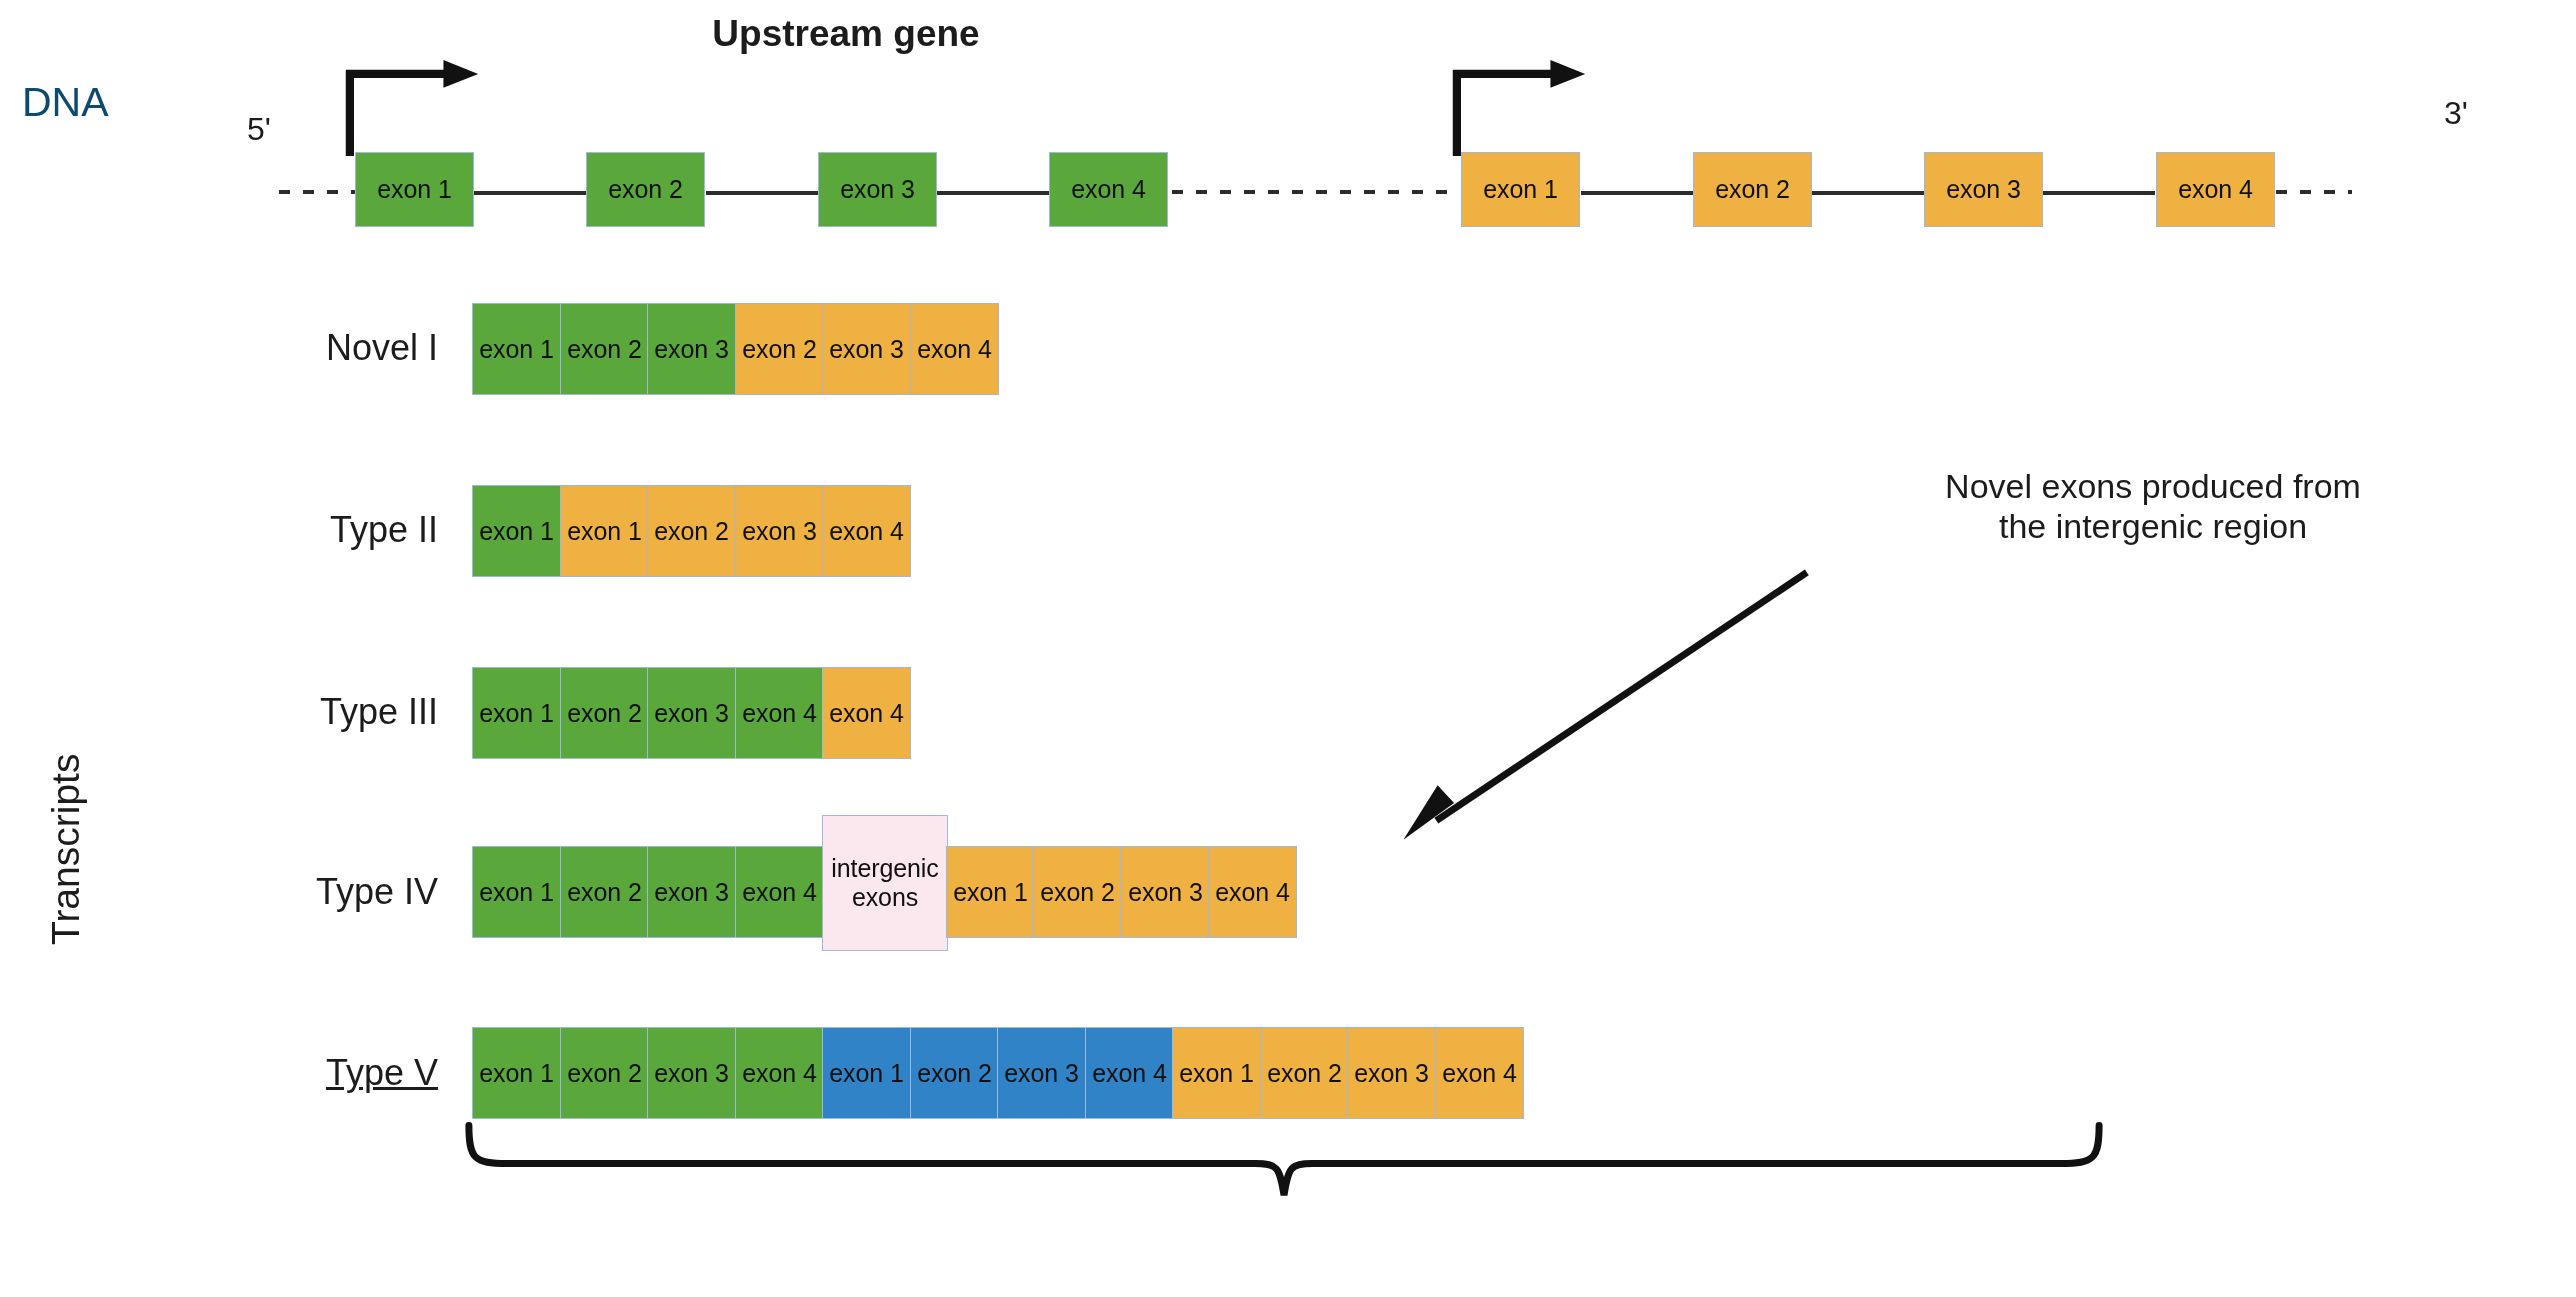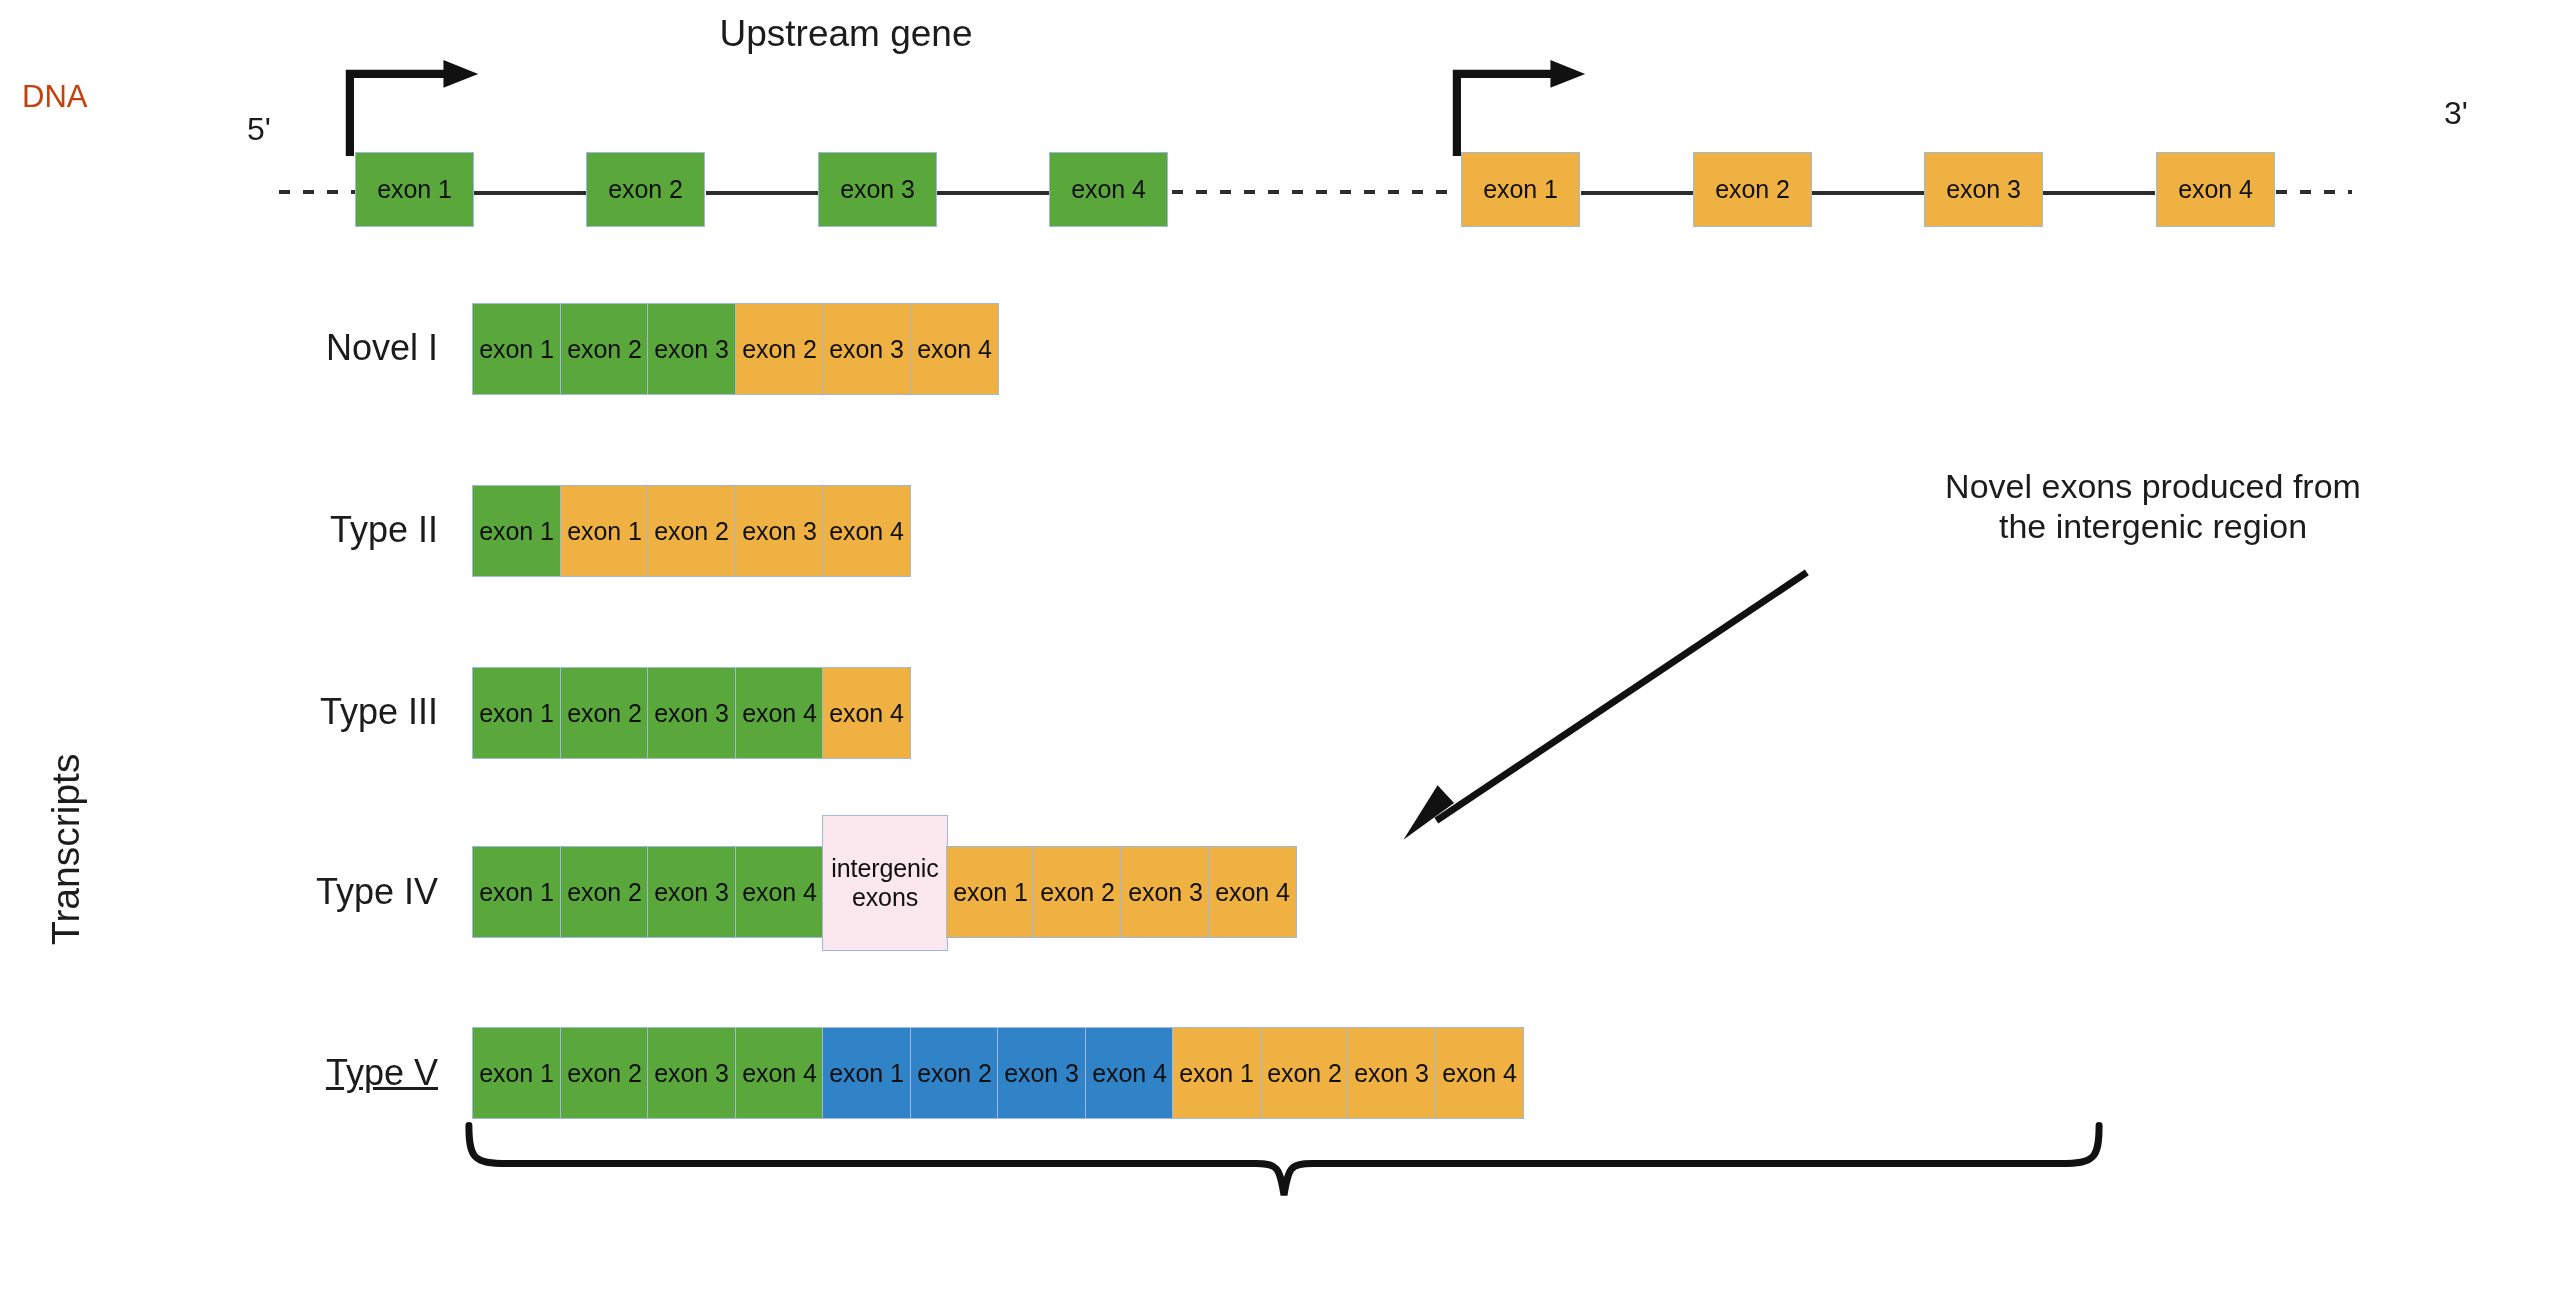--- a/index.html
+++ b/index.html
@@ -17,22 +17,22 @@
   .abs{position:absolute;}
 
   
   .hdr-gene{
     font-size:37px;
     color:#1c1c1c;
     white-space:nowrap;
     text-align:center;
   }
   .dna-label{
-    font-size:31px;
-    color:#c2410c;
+    font-size:41px;
+    color:#0c4a6e;
     white-space:nowrap;
   }
   .prime{
     font-size:32px;
     color:#1c1c1c;
     white-space:nowrap;
   }
   .type-label{
     font-size:36px;
     color:#1c1c1c;
@@ -99,21 +99,21 @@
   
   .tss{position:absolute;}
 
   svg{overflow:visible;display:block;}
 </style>
 </head>
 <body>
 
 <div id="canvas">
 
-  <div class="abs hdr-gene" style="left:656px;top:12.7px;width:380px;">Upstream gene</div>
+  <div class="abs hdr-gene" style="left:656px;top:12.7px;width:380px;font-weight:bold;">Upstream gene</div>
 
   <div class="abs dna-label" style="left:22px;top:79px;">DNA</div>
 
   <div class="abs prime" style="left:247px;top:111px;">5'</div>
   <div class="abs prime" style="left:2444px;top:95px;">3'</div>
 
   <div class="abs side-label" style="left:44px;top:945px;">Transcripts</div>
 
   <div class="dashrow" style="left:279px;top:190px;width:77px;"></div>
 

